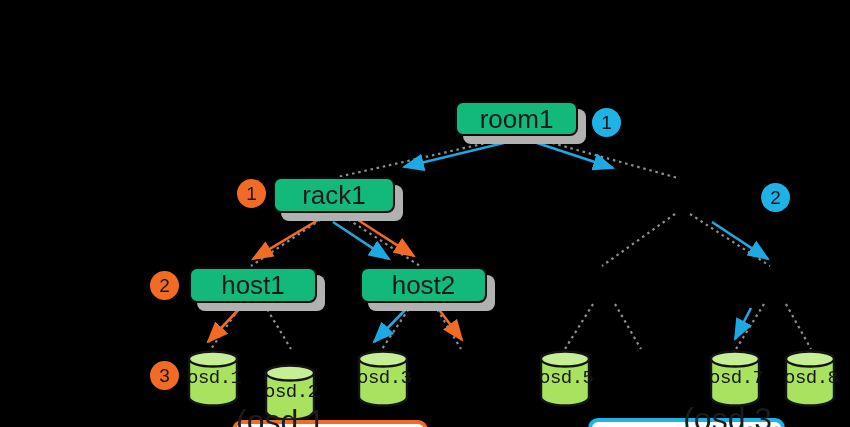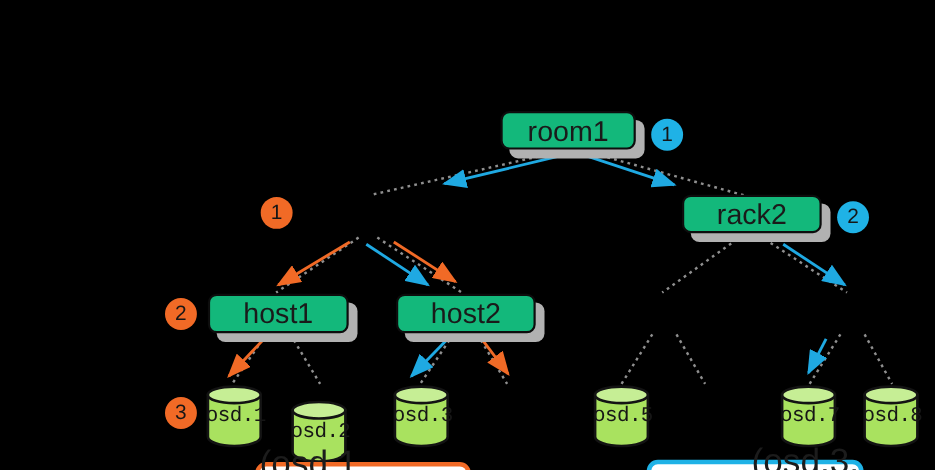--- a/index.html
+++ b/index.html
@@ -83,22 +83,22 @@
       <line x1="318" y1="180" x2="253" y2="219" marker-end="url(#ah-orange)"></line>
       <line x1="358" y1="180" x2="414" y2="216" marker-end="url(#ah-orange)"></line>
       <line x1="241" y1="267" x2="208" y2="302" marker-end="url(#ah-orange)"></line>
       <line x1="437" y1="267" x2="462" y2="300" marker-end="url(#ah-orange)"></line>
     </g>
   </svg>
 
   <div class="node" style="left:455px;top:61px;width:123px;height:35px">
     <span>room1</span>
   </div>
-  <div class="node" style="left:620px;top:137px;width:127px;height:35px">
-    <span>rack2</span>
+  <div class="node" style="left:273px;top:137px;width:122px;height:36px">
+    <span>rack1</span>
   </div>
   <div class="node" style="left:189px;top:227px;width:128px;height:36px">
     <span>host1</span>
   </div>
   <div class="node" style="left:360px;top:227px;width:127px;height:36px">
     <span>host2</span>
   </div>
 
   <div class="osd" style="left:187px;top:310px">
     <svg width="52" height="57" viewBox="0 0 52 57">

